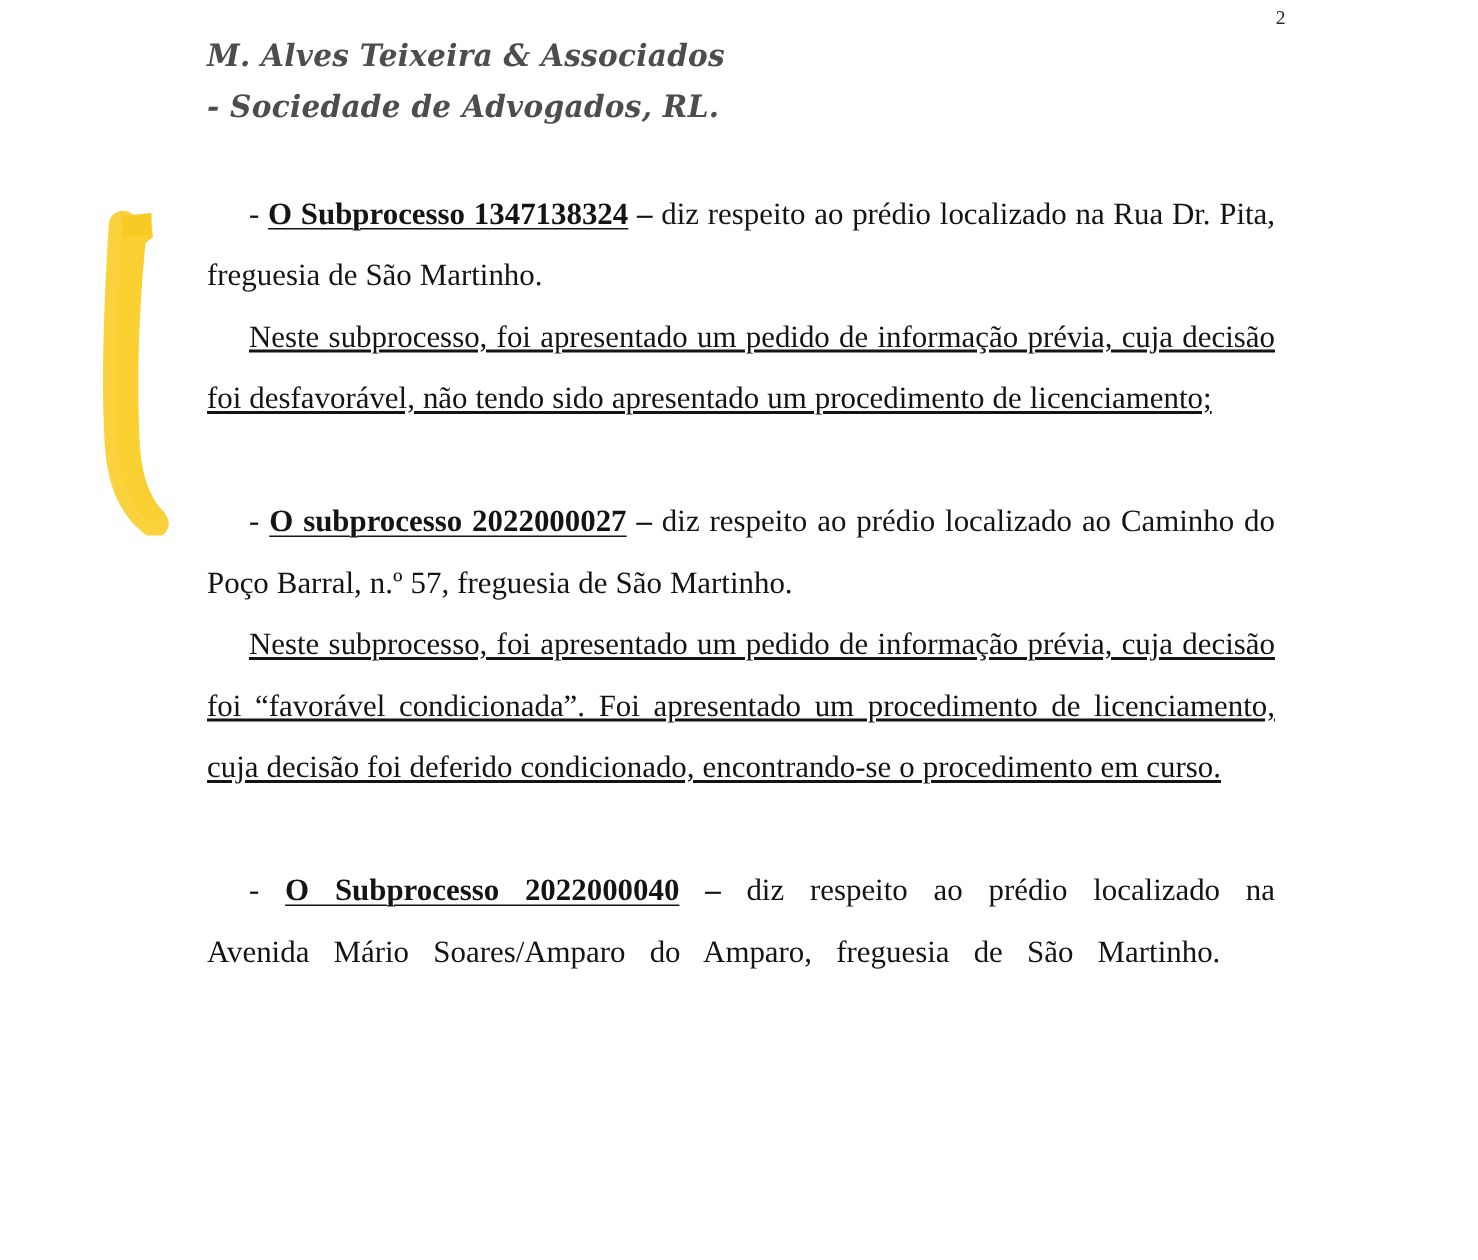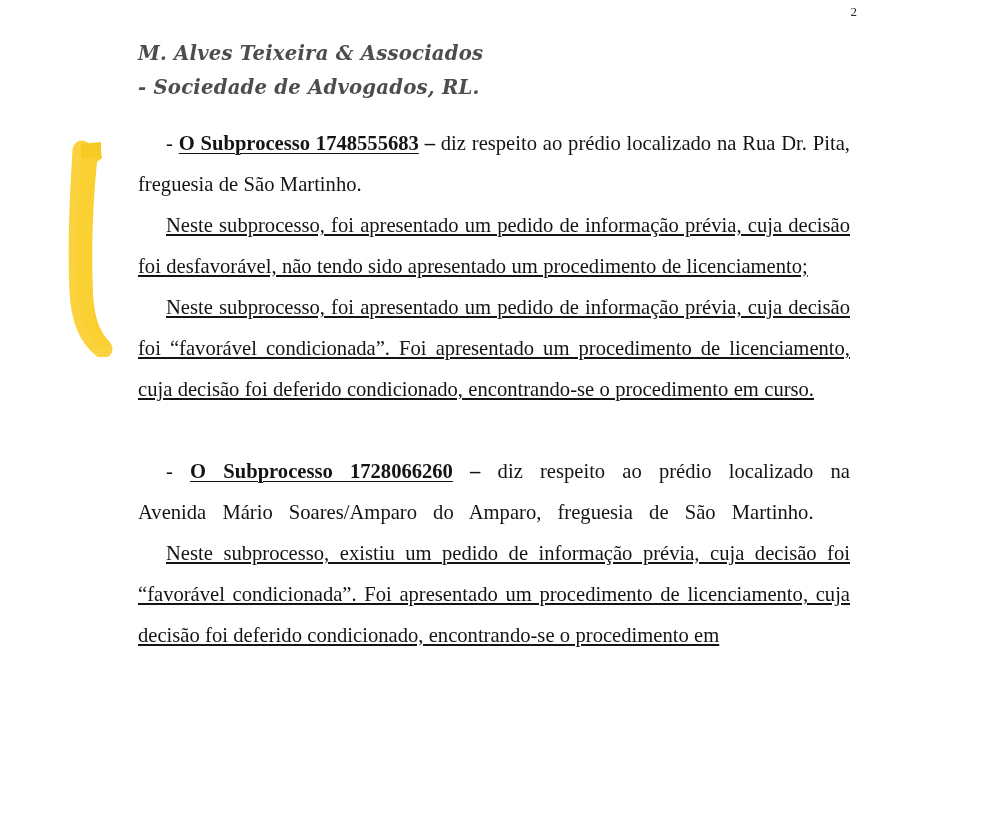--- a/index.html
+++ b/index.html
@@ -26,21 +26,21 @@
     right: 128px;
     font-size: 13px;
     color: #2b2b2b;
     font-family: "Liberation Serif", "DejaVu Serif", serif;
   }
 
   
   .letterhead {
     position: absolute;
     left: 138px;
-    top: 36px;
+    top: 20px;
     width: 600px;
   }
   .letterhead-line {
     font-family: "DejaVu Serif", "Liberation Serif", serif;
     font-style: italic;
     font-weight: bold;
     font-size: 20.5px;
     line-height: 34px;
     color: #4d4d4d;
     letter-spacing: 0.2px;
@@ -133,25 +133,27 @@
              L40 218
              C24 206 16 186 15 158
              C13 116 15 66 19 26 Z" fill="url(#mkg)"></path>
     <path d="M20 18 C17 66 15 120 17 158 C18 188 26 206 41 217" stroke="#FAD033" stroke-width="19" stroke-linecap="round" fill="none" opacity="0.95"></path>
     <path d="M19 12 L39 10 L39 24 L20 27 Z" fill="#F8CB24"></path>
   </svg>
 
   <div class="body-text">
 
     <p class="para heading-para">
-      <span class="hyphen-lead">- </span><span class="subproc-ref">O Subprocesso 1748555683</span><span class="dash-bold"> – </span><span>diz respeito ao prédio localizado na Rua Dr. Pita, freguesia de São Martinho.</span>
+      <span class="hyphen-lead">- </span><span class="subproc-ref">O Subprocesso 1347138324</span><span class="dash-bold"> – </span><span>diz respeito ao prédio localizado na Rua Dr. Pita, freguesia de São Martinho.</span>
     </p>
     <p class="para lead para-gap-sm">Neste subprocesso, foi apresentado um pedido de informação prévia, cuja decisão foi desfavorável, não tendo sido apresentado um procedimento de licenciamento;</p>
 
+    <p class="para heading-para para-gap-lg">
+      <span class="hyphen-lead">- </span><span class="subproc-ref">O subprocesso 2022000027</span><span class="dash-bold"> – </span><span>diz respeito ao prédio localizado ao Caminho do Poço Barral, n.º 57, freguesia de São Martinho.</span>
+    </p>
     <p class="para lead para-gap-sm">Neste subprocesso, foi apresentado um pedido de informação prévia, cuja decisão foi “favorável condicionada”. Foi apresentado um procedimento de licenciamento, cuja decisão foi deferido condicionado, encontrando-se o procedimento em curso.</p>
 
     <p class="para heading-para para-gap-lg wide-just">
-      <span class="hyphen-lead">- </span><span class="subproc-ref">O Subprocesso 1728066260</span><span class="dash-bold"> – </span><span>diz respeito ao prédio localizado na Avenida Mário Soares/Amparo do Amparo, freguesia de São Martinho.</span>
+      <span class="hyphen-lead">- </span><span class="subproc-ref">O Subprocesso 2022000040</span><span class="dash-bold"> – </span><span>diz respeito ao prédio localizado na Avenida Mário Soares/Amparo do Amparo, freguesia de São Martinho.</span>
     </p>
-    <p class="para lead para-gap-sm">Neste subprocesso, existiu um pedido de informação prévia, cuja decisão foi “favorável condicionada”. Foi apresentado um procedimento de licenciamento, cuja decisão foi deferido condicionado, encontrando-se o procedimento em</p>
 
   </div>
 </div>
 
 </body></html>

